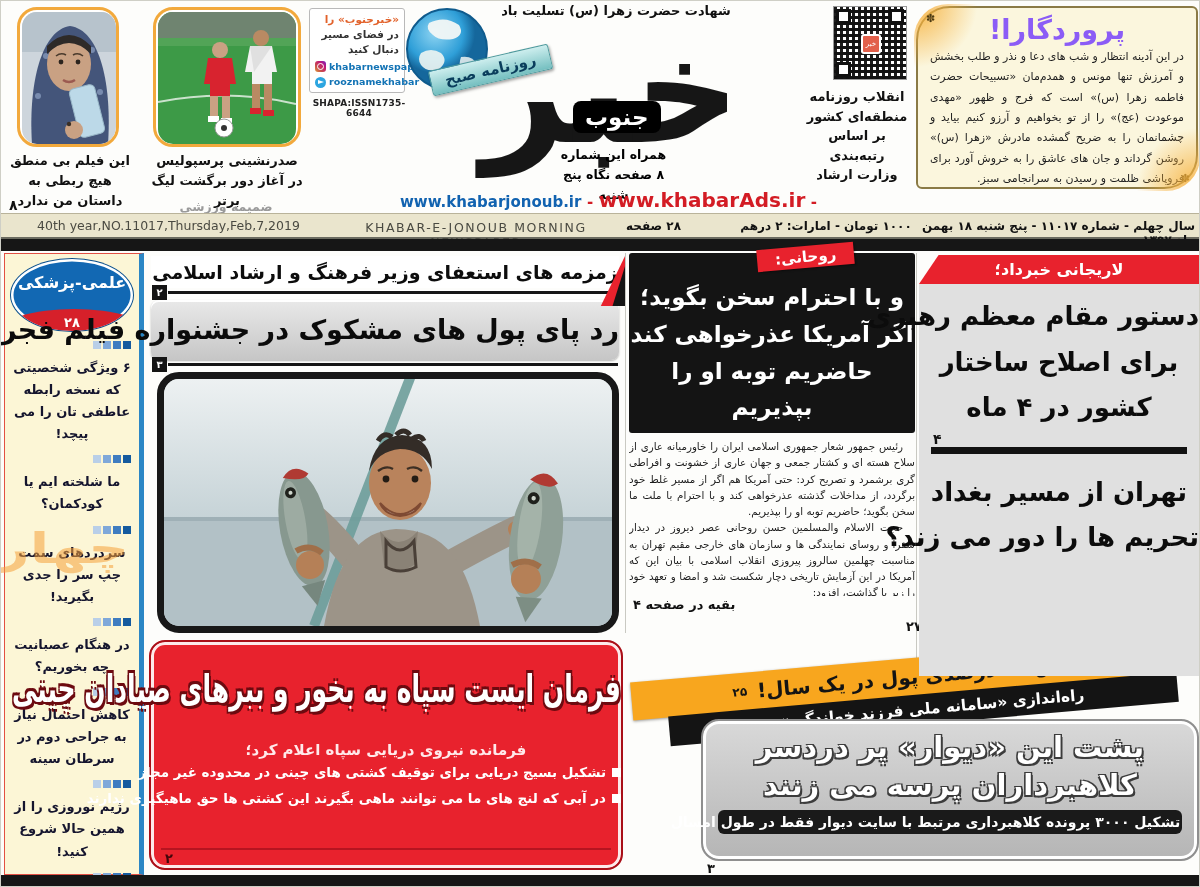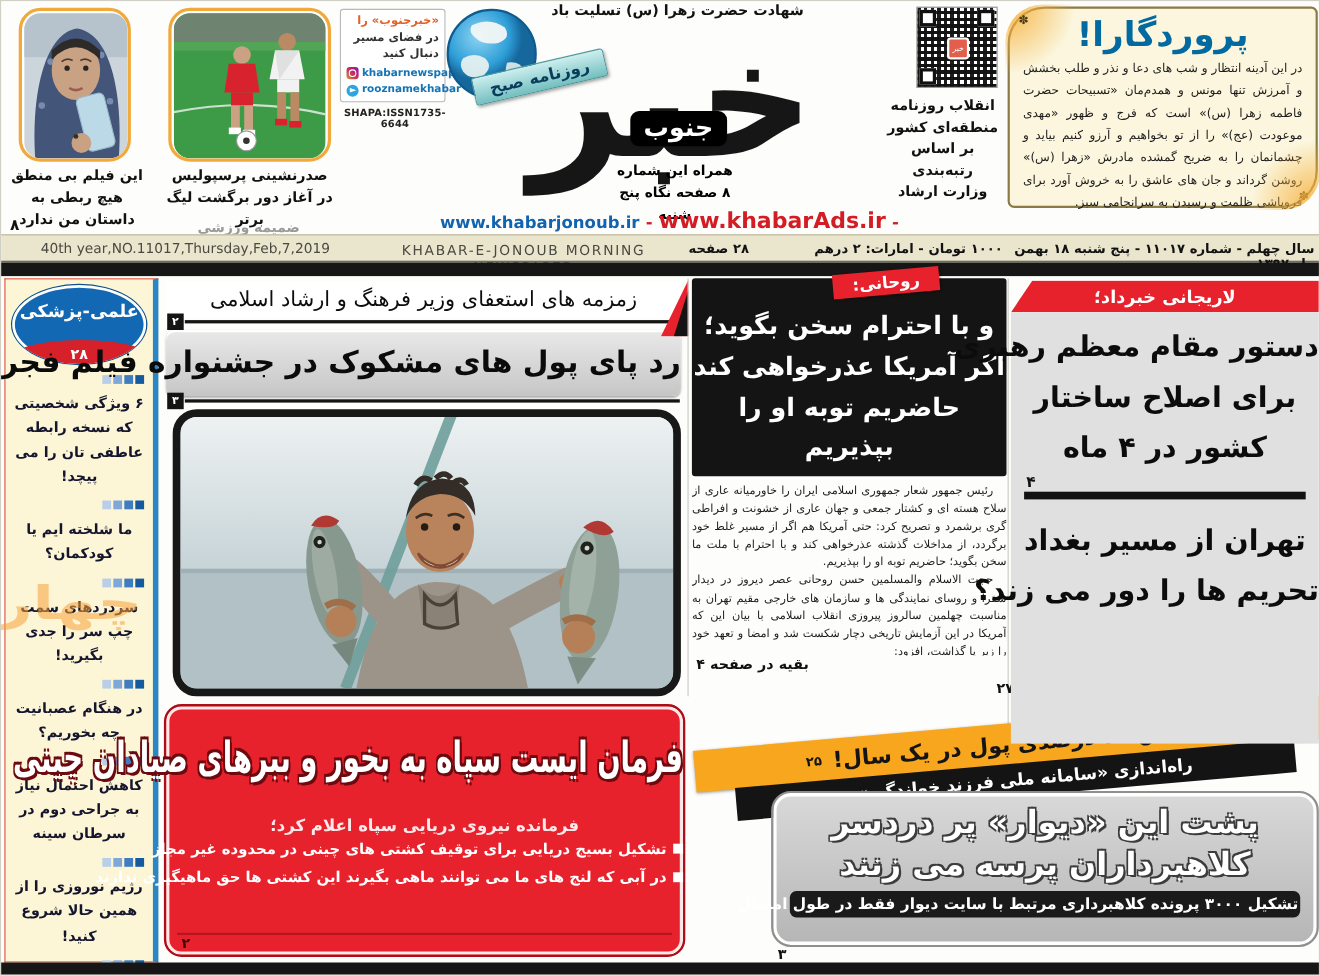--- a/index.html
+++ b/index.html
@@ -48,21 +48,21 @@
              border:2px solid #fff; border-radius:3px; color:#fff; font-size:7px; line-height:16px; text-align:center; }
   #qr-caption { font-size:13px; font-weight:bold; color:#111; line-height:1.5; }
 
   
   #prayer { width:282px; height:183px; background:#fbf6dd; border:2px solid #8a7a45;
             border-radius:34px 6px 34px 6px; box-shadow:inset 0 0 0 3px #fbf6dd, inset 0 0 0 4px #b3a express06a; }
   #prayer::before { content:""; position:absolute; left:-4px; top:-4px; width:64px; height:64px;
             background:radial-gradient(circle at 0 0, #f6b13c, rgba(246,177,60,0) 70%); border-radius:34px 0 0 0; }
   #prayer::after { content:""; position:absolute; right:-4px; bottom:-4px; width:64px; height:64px;
             background:radial-gradient(circle at 100% 100%, #f6b13c, rgba(246,177,60,0) 70%); border-radius:0 0 34px 0; }
-  #prayer-title { font-size:31px; font-weight:bold; color:#0369a1;text-align:center; }
+  #prayer-title { font-size:27px; font-weight:bold; color:#8b5cf6;text-align:center; }
   #prayer-body { font-size:11px; color:#1d1d1d; line-height:1.85; text-align:justify; }
   .flower { color:#4d3b12; font-size:11px; }
 
   
   #urls { font-weight:bold; direction:ltr; }
   #urls .u-blue { color:#1263b0; font-size:15px; }
   #urls .u-red { color:#d31c24; font-size:20px; }
   #urls .u-sep { color:#d31c24; font-size:15px; }
 
   
@@ -85,21 +85,21 @@
   #sb-page { position:absolute; left:50%; transform:translateX(-50%); bottom:1px; color:#fff; font-size:13px; font-weight:bold; }
   .sb-sep { display:flex; justify-content:flex-end; gap:2px; padding:0 8px; margin:10px 0 8px; }
   .sb-sep i { width:8px; height:8px; display:block; }
   .sb-sep i:nth-child(1){background:#b9cfe8;} .sb-sep i:nth-child(2){background:#7fa8d9;}
   .sb-sep i:nth-child(3){background:#3f7cc0;} .sb-sep i:nth-child(4){background:#155a9e;}
   .sb-item { font-size:13px; font-weight:bold; color:#15152e; text-align:center; line-height:1.7; padding:0 6px; }
   #sb-watermark { position:absolute; left:-8px; top:270px; font-size:42px; font-weight:bold; color:#f6a13b;
                   opacity:.55; transform:scaleX(1.35); transform-origin:left; letter-spacing:4px; }
 
   
-  #kicker { left:150px; top:255px; width:468px; height:32px; font-size:19px; font-weight:normal; color:#0d0d0d;
+  #kicker { left:150px; top:255px; width:468px; height:32px; font-size:19px; font-weight:bold; color:#0d0d0d;
             line-height:32px; background:#fff; }
   .thinline { height:3px; background:#141414; }
   .tabnum { background:#141414; color:#fff; font-size:10px; font-weight:bold; width:15px; height:15px;
             line-height:15px; text-align:center; }
   #headline2 { left:150px; top:299px; width:468px; height:60px; background:linear-gradient(180deg,#e9e9e9,#c6c6c6);
                border-radius:8px; box-shadow:inset 0 2px 0 #fff, 0 1px 2px rgba(0,0,0,.3);
                font-size:27px; font-weight:bold; color:#0b0b0b; line-height:60px; white-space:nowrap; }
   #photo-frame { left:156px; top:371px; width:462px; height:261px; border:7px solid #181818; border-radius:22px;
                  overflow:hidden; background:#cfd9dc; }
 

